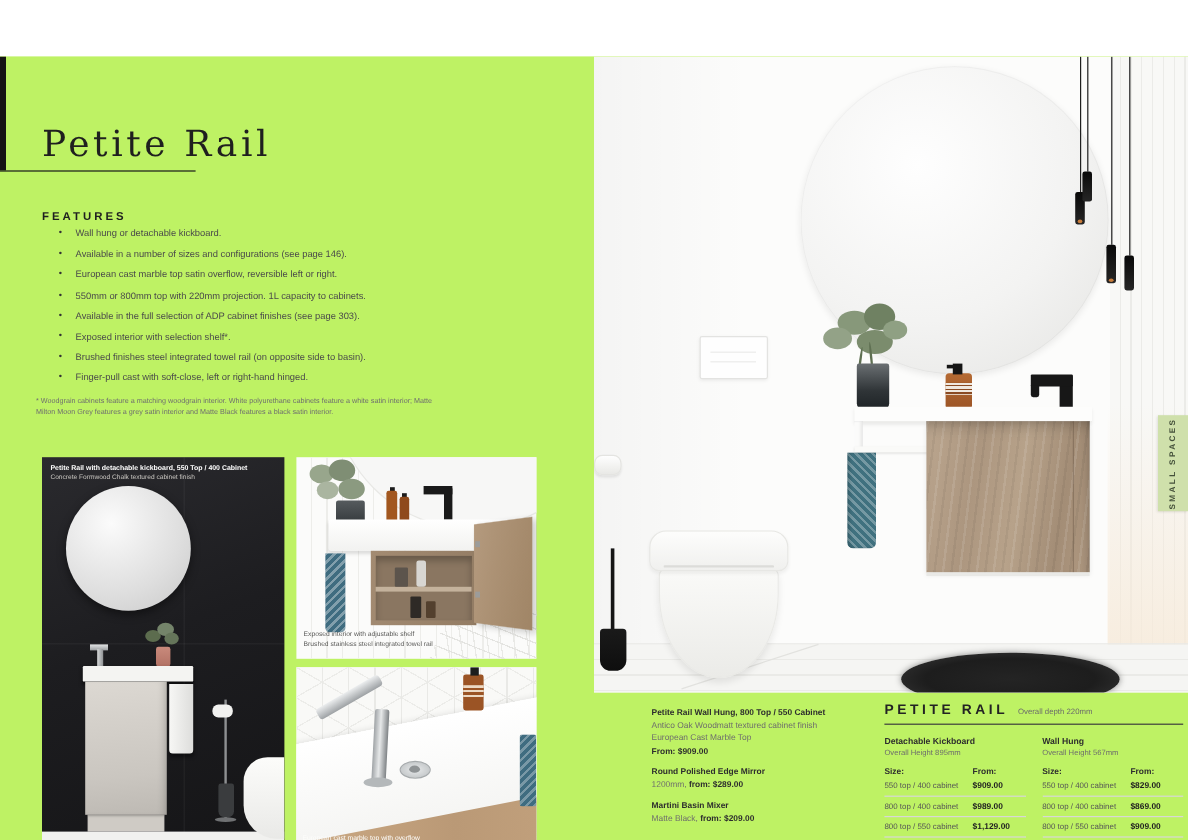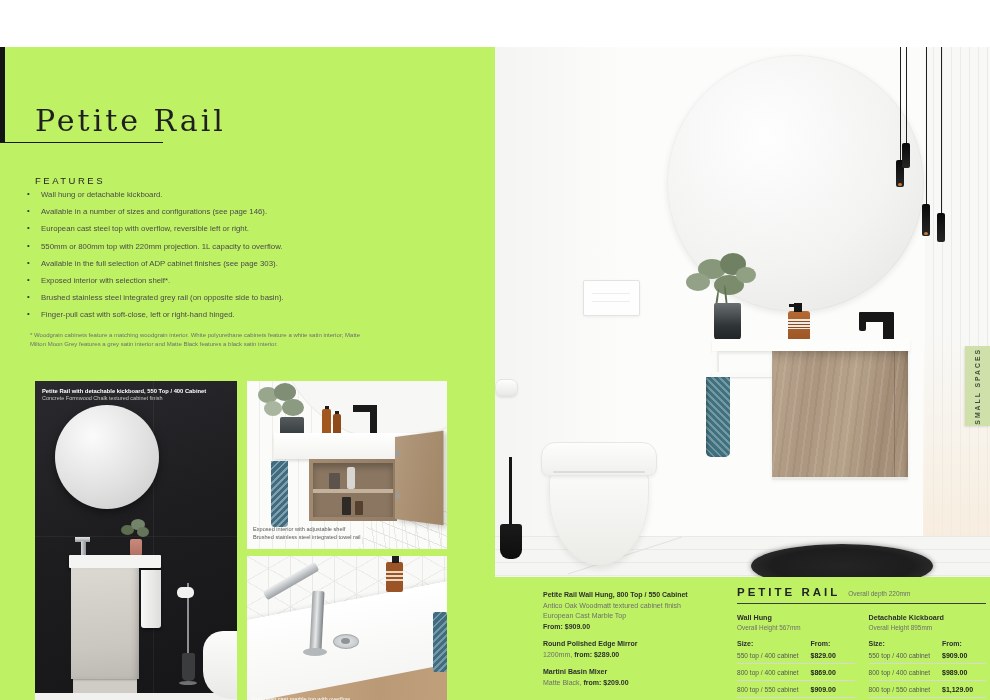--- a/index.html
+++ b/index.html
@@ -5,22 +5,22 @@
   html,body{margin:0;padding:0;}
   body{font-family:"Liberation Sans", sans-serif; background:#fff;}
   .sheet{position:relative;width:990px;height:700px;background:#bef264;overflow:hidden;margin-top:47px;}
   .abs{position:absolute;}
 
   
   .corner-bar{left:0;top:0;width:5px;height:95px;background:#141414;}
   .title{left:35px;top:56px;font-family:"DejaVu Serif", serif;font-size:30px;letter-spacing:3px;color:#1f1f1f;}
   .title-rule{left:0;top:95px;width:163px;height:1px;background:#1a1a1a;}
   .subtitle{left:35px;top:106px;font-size:10px;letter-spacing:1.2px;color:#3d3d3d;}
-  .features-h{left:35px;top:128px;font-size:9.5px;font-weight:normal;letter-spacing:2.5px;color:#1f1f1f;}
-  .features{left:26px;top:143px;width:410px;list-style:none;margin:0;padding:0;}
+  .features-h{left:35px;top:128px;font-size:9.5px;font-weight:bold;letter-spacing:2.5px;color:#1f1f1f;}
+  .features{left:48px;top:143px;width:410px;list-style:none;margin:0;padding:0;}
   .features li{position:relative;padding-left:15px;margin-bottom:8.2px;font-size:7.8px;color:#4a4a4a;}
   .features li::before{content:"•";position:absolute;left:1px;top:-1px;color:#333;}
   .footnote{left:30px;top:284px;width:340px;font-size:6px;line-height:1.55;color:#6f6f6f;}
   .pageno{font-size:7.5px;color:#7a7a7a;letter-spacing:.5px;}
   .pn-l{left:30px;top:677px;}
   .pn-r{left:951px;top:677px;}
 
   
   .img{overflow:hidden;}
   .img1{left:35px;top:334px;width:202px;height:327px;background:linear-gradient(160deg,#2a2a2e 0%,#1d1d20 45%,#151517 100%);}
@@ -178,25 +178,25 @@
 
 <div class="sheet">
 
   <div class="abs corner-bar"></div>
   <div class="abs title">Petite Rail</div>
   <div class="abs title-rule"></div>
   <div class="abs features-h">FEATURES</div>
   <ul class="abs features">
     <li>Wall hung or detachable kickboard.</li>
     <li>Available in a number of sizes and configurations (see page 146).</li>
-    <li>European cast steel top with overflow, reversible left or right.</li>
-    <li>550mm or 800mm top with 220mm projection. 1L capacity to overflow.</li>
+    <li>European cast marble top satin overflow, reversible left or right.</li>
+    <li>550mm or 800mm top with 220mm projection. 1L capacity to cabinets.</li>
     <li>Available in the full selection of ADP cabinet finishes (see page 303).</li>
     <li>Exposed interior with selection shelf*.</li>
-    <li>Brushed stainless steel integrated grey rail (on opposite side to basin).</li>
+    <li>Brushed finishes steel integrated towel rail (on opposite side to basin).</li>
     <li>Finger-pull cast with soft-close, left or right-hand hinged.</li>
   </ul>
   <div class="abs footnote">* Woodgrain cabinets feature a matching woodgrain interior. White polyurethane cabinets feature a white satin interior; Matte Milton Moon Grey features a grey satin interior and Matte Black features a black satin interior.</div>
 
   <div class="abs img img1">
     <div class="abs i1-grid-v"></div>
     <div class="abs i1-grid-h"></div>
     <div class="abs i1-mirror"></div>
     <div class="abs i1-plant">
         <span class="i1-p1"></span>
@@ -351,59 +351,59 @@
   </div>
 
   <div class="abs pricing">
     <div class="pr-head">
       <span class="pr-title">PETITE RAIL</span>
       <span class="pr-note">Overall depth 220mm</span>
     </div>
     <div class="pr-rule"></div>
     <div class="pr-cols">
       <div class="pr-col">
+        <div class="pr-ct">Detachable Kickboard</div>
+        <div class="pr-cs">Overall Height 895mm</div>
+        <div class="pr-labels">
+          <span class="sz">Size:</span>
+            <span class="fr">From:</span>
+        </div>
+        <div class="pr-row">
+            <span class="sz">550 top / 400 cabinet</span>
+            <span class="fr">$909.00</span>
+          </div>
+        <div class="pr-row">
+            <span class="sz">800 top / 400 cabinet</span>
+            <span class="fr">$989.00</span>
+          </div>
+        <div class="pr-row">
+            <span class="sz">800 top / 550 cabinet</span>
+            <span class="fr">$1,129.00</span>
+          </div>
+      </div>
+      <div class="pr-col">
         <div class="pr-ct">Wall Hung</div>
         <div class="pr-cs">Overall Height 567mm</div>
         <div class="pr-labels">
           <span class="sz">Size:</span>
             <span class="fr">From:</span>
         </div>
         <div class="pr-row">
             <span class="sz">550 top / 400 cabinet</span>
             <span class="fr">$829.00</span>
           </div>
         <div class="pr-row">
             <span class="sz">800 top / 400 cabinet</span>
             <span class="fr">$869.00</span>
           </div>
         <div class="pr-row">
             <span class="sz">800 top / 550 cabinet</span>
             <span class="fr">$909.00</span>
           </div>
       </div>
-      <div class="pr-col">
-        <div class="pr-ct">Detachable Kickboard</div>
-        <div class="pr-cs">Overall Height 895mm</div>
-        <div class="pr-labels">
-          <span class="sz">Size:</span>
-            <span class="fr">From:</span>
-        </div>
-        <div class="pr-row">
-            <span class="sz">550 top / 400 cabinet</span>
-            <span class="fr">$909.00</span>
-          </div>
-        <div class="pr-row">
-            <span class="sz">800 top / 400 cabinet</span>
-            <span class="fr">$989.00</span>
-          </div>
-        <div class="pr-row">
-            <span class="sz">800 top / 550 cabinet</span>
-            <span class="fr">$1,129.00</span>
-          </div>
-      </div>
     </div>
     <div class="pr-notes">
       <div>For vanity configurations and codes see page 241.</div>
       <div>For full product specifications go to www.adpaustralia.com.au</div>
     </div>
   </div>
 
   <div class="abs pageno pn-r">117</div>
 
 </div>

